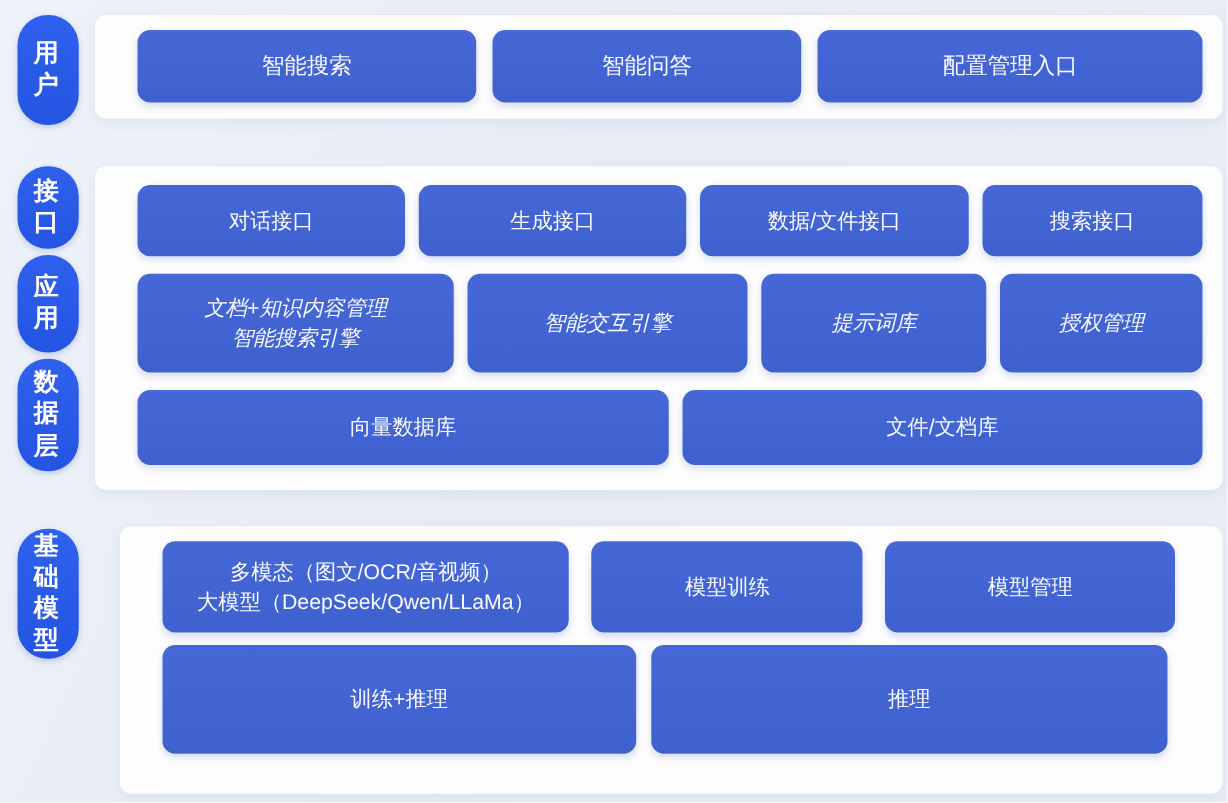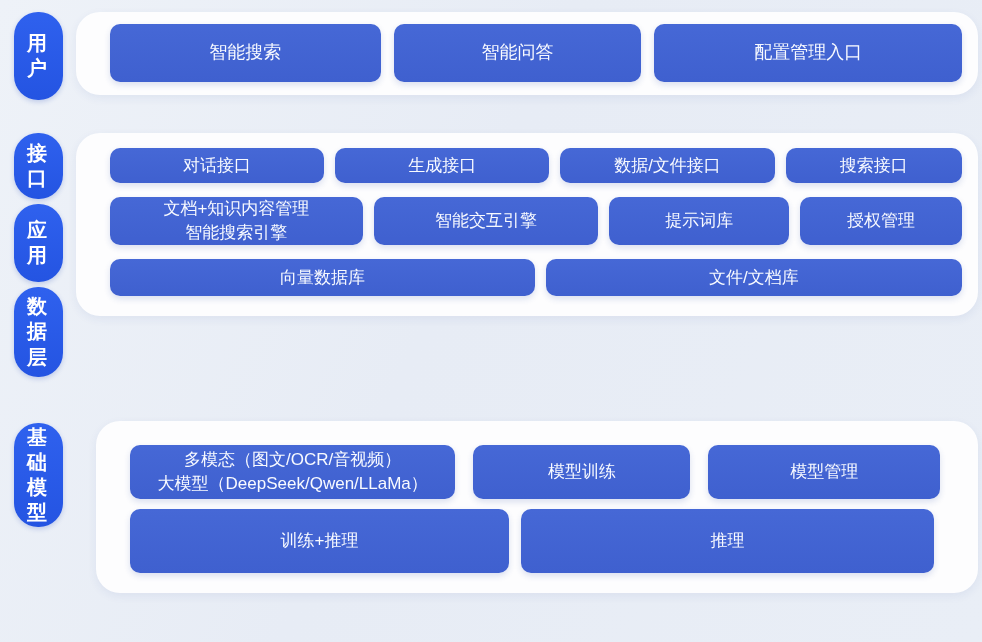--- a/index.html
+++ b/index.html
@@ -29,45 +29,45 @@
     font-size:20px;font-weight:700;line-height:1.26;
     display:flex;align-items:center;justify-content:center;
     text-align:left;
     word-break:break-all;
     padding:4px 13px;box-sizing:border-box;
     box-shadow:0 2px 5px rgba(30,70,180,.22);
   }
   .panel{
     flex:1;
     background:#fdfdfe;
-    border-radius:24px;
+    border-radius:9px;
     box-shadow:0 3px 10px rgba(40,70,150,.07);
     display:flex;flex-direction:column;
     box-sizing:border-box;
   }
   #band1 .panel{height:83px;padding:12px 16px 13px 34px;}
-  #band2 .panel{height:183px;padding:15px 16px 20px 34px;gap:14px;}
-  #band3 .panel{height:172px;padding:24px 16px 20px 34px;gap:10px;margin-left:20px;}
+  #band2 .panel{height:259px;padding:15px 16px 20px 34px;gap:14px;}
+  #band3 .panel{height:214px;padding:12px 16px 20px 34px;gap:10px;margin-left:20px;}
 
   .row{display:flex;gap:11px;}
   .btn{
     background:linear-gradient(180deg,#4668d6 0%,#3f60cf 100%);
     border-radius:10px;
     color:#f8faff;
     font-size:17px;font-weight:500;line-height:1.4;
     display:flex;align-items:center;justify-content:center;
     text-align:center;
     white-space:pre-line;
     box-shadow:0 3px 6px rgba(40,70,160,.16);
     box-sizing:border-box;
   }
   #band1 .row{gap:13px;height:58px;}
   #band1 .btn{font-size:18px;}
   .row-api{height:57px;}
-  .row-app{height:79px;}
+  .row-app{height:79px;font-style:italic;}
   .row-data{height:60px;}
   .row-model{height:73px;padding-right:22px;}
   .row-compute{height:87px;padding-right:28px;gap:12px;}
 </style>
 </head>
 <body>
 
 <div class="page">
 
   <section class="band" id="band1">

